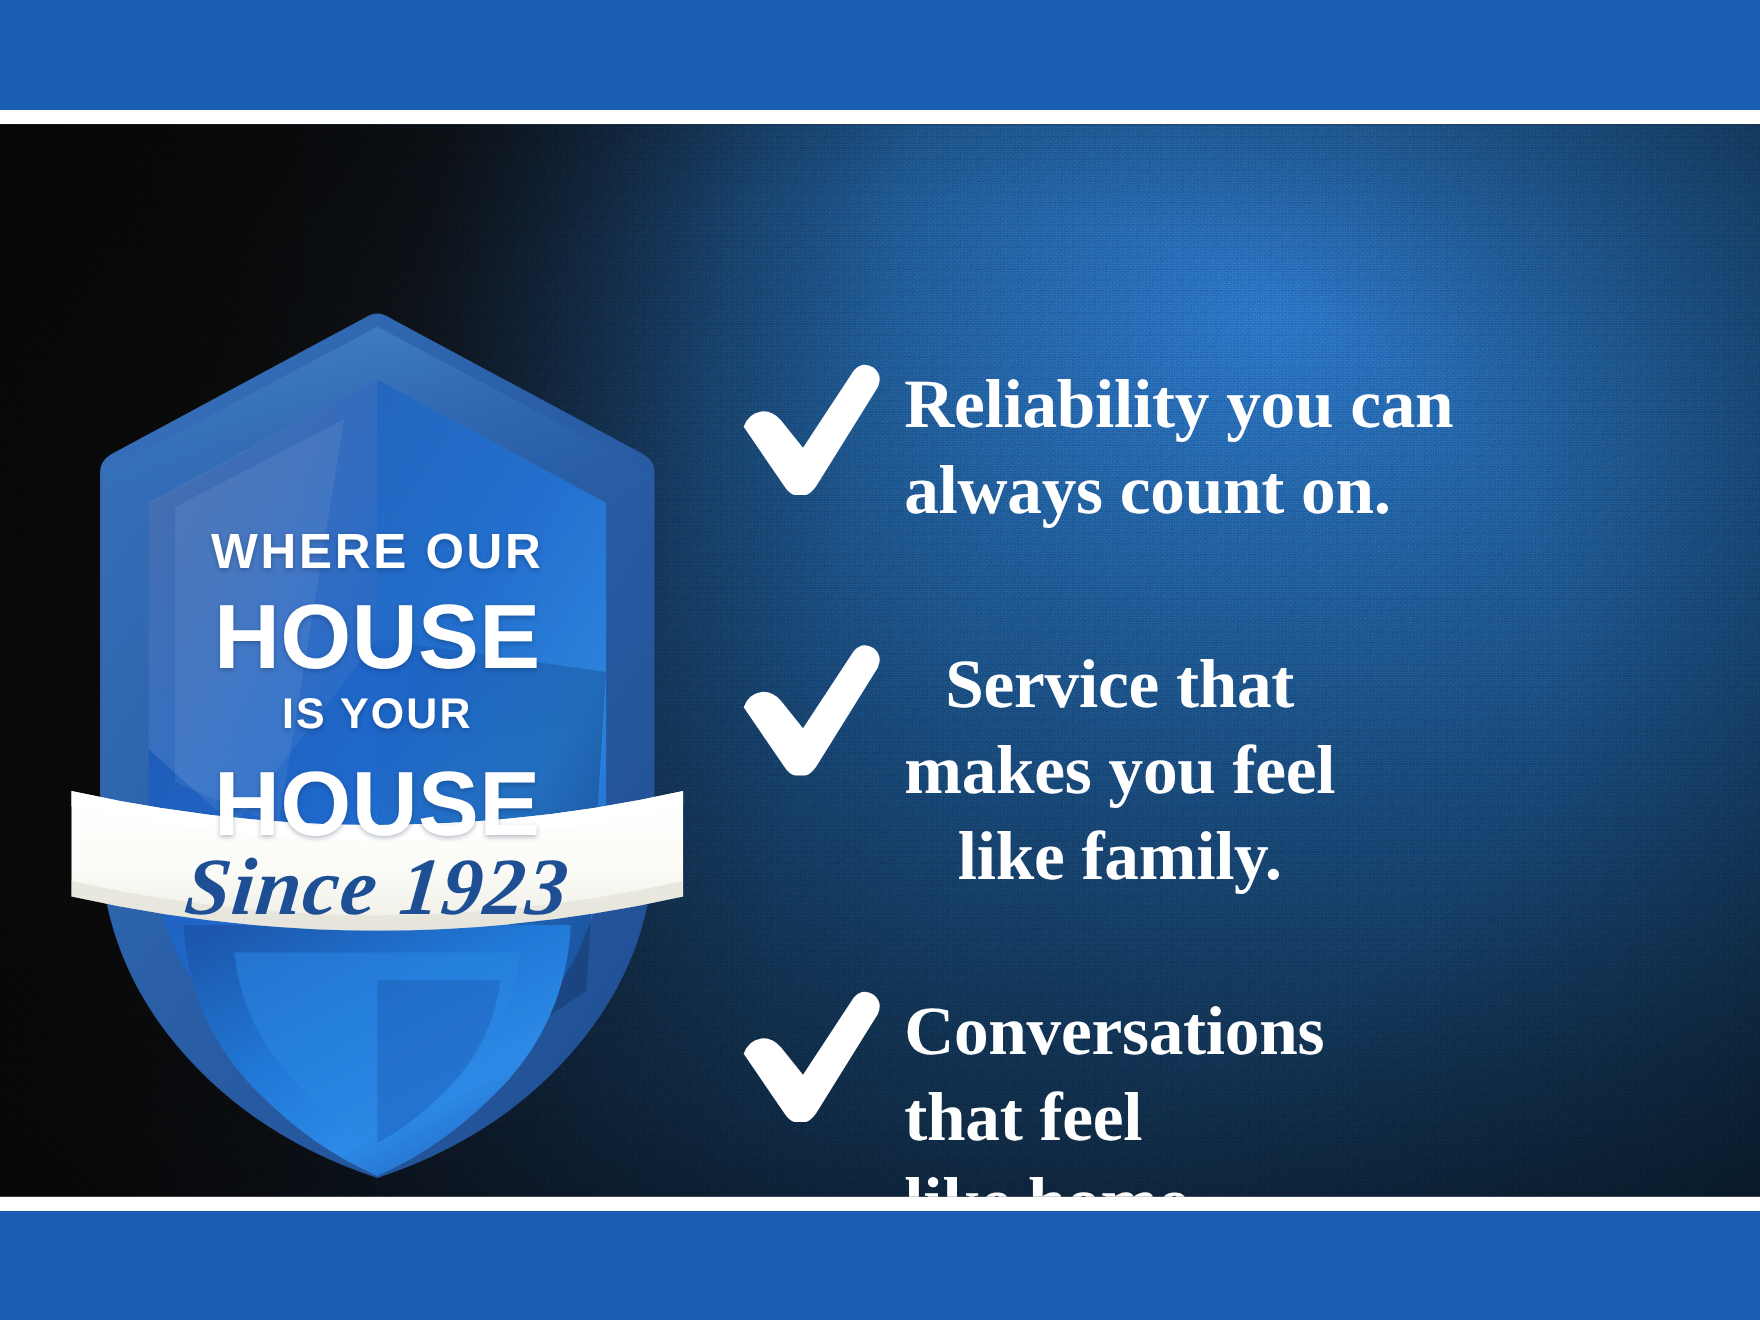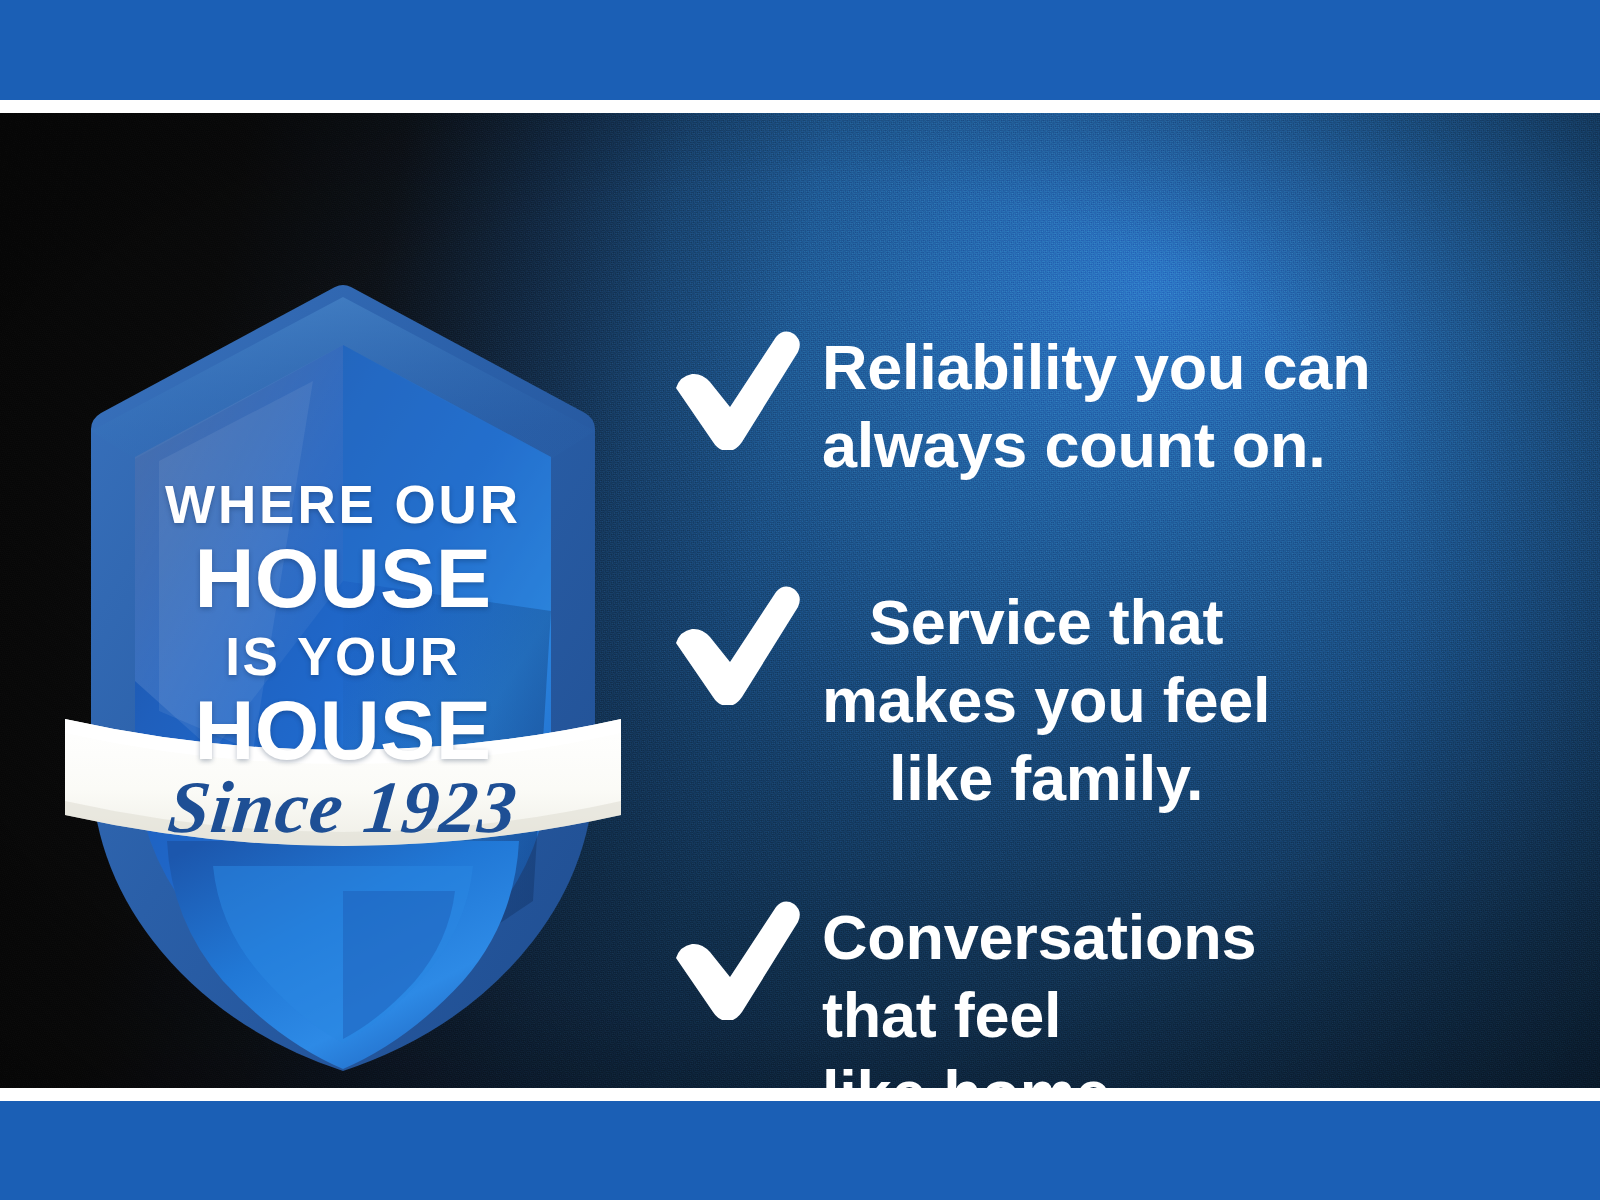--- a/index.html
+++ b/index.html
@@ -92,23 +92,23 @@
   }
   .bt-line{
     display:block;
     font-weight:700;
     line-height:1;
     letter-spacing:.012em;
     text-transform:uppercase;
     font-family:"Liberation Sans", sans-serif;
     text-shadow:0 2px 5px rgba(7,30,62,.30);
   }
-  .bt-1{ position:absolute; left:0; right:0; top:197px; font-size:53px; letter-spacing:.055em;}
+  .bt-1{ position:absolute; left:0; right:0; top:197px; font-size:45px; letter-spacing:.055em;}
   .bt-2{ position:absolute; left:0; right:0; top:256px; font-size:83px; letter-spacing:.004em;}
-  .bt-3{ position:absolute; left:0; right:0; top:349px; font-size:53px; letter-spacing:.050em;}
+  .bt-3{ position:absolute; left:0; right:0; top:349px; font-size:39px; letter-spacing:.050em;}
   .bt-4{ position:absolute; left:0; right:0; top:408px; font-size:83px; letter-spacing:.004em;}
 
   .badge-since{
     position:absolute;left:0;right:0;top:489px;
     text-align:center;
     font-family:"Liberation Serif", serif;
     font-style:italic;
     font-weight:700;
     font-size:74px;
     line-height:1;
@@ -133,21 +133,21 @@
   .check{
     flex:0 0 auto;
     width:132px;height:120px;
     margin-right:18px;
     margin-top:4px;
   }
   .check svg{display:block;width:100%;height:100%;}
 
   .benefit-text{
     color:#ffffff;
-    font-family:Liberation Sans, sans-serif;
+    font-family:Liberation Serif, serif;
     font-weight:700;
     font-size:63px;
     line-height:78px;
     letter-spacing:-0.004em;
     white-space:pre-line;
     padding-top:2px;
   }
 </style>
 </head>
 <body>

